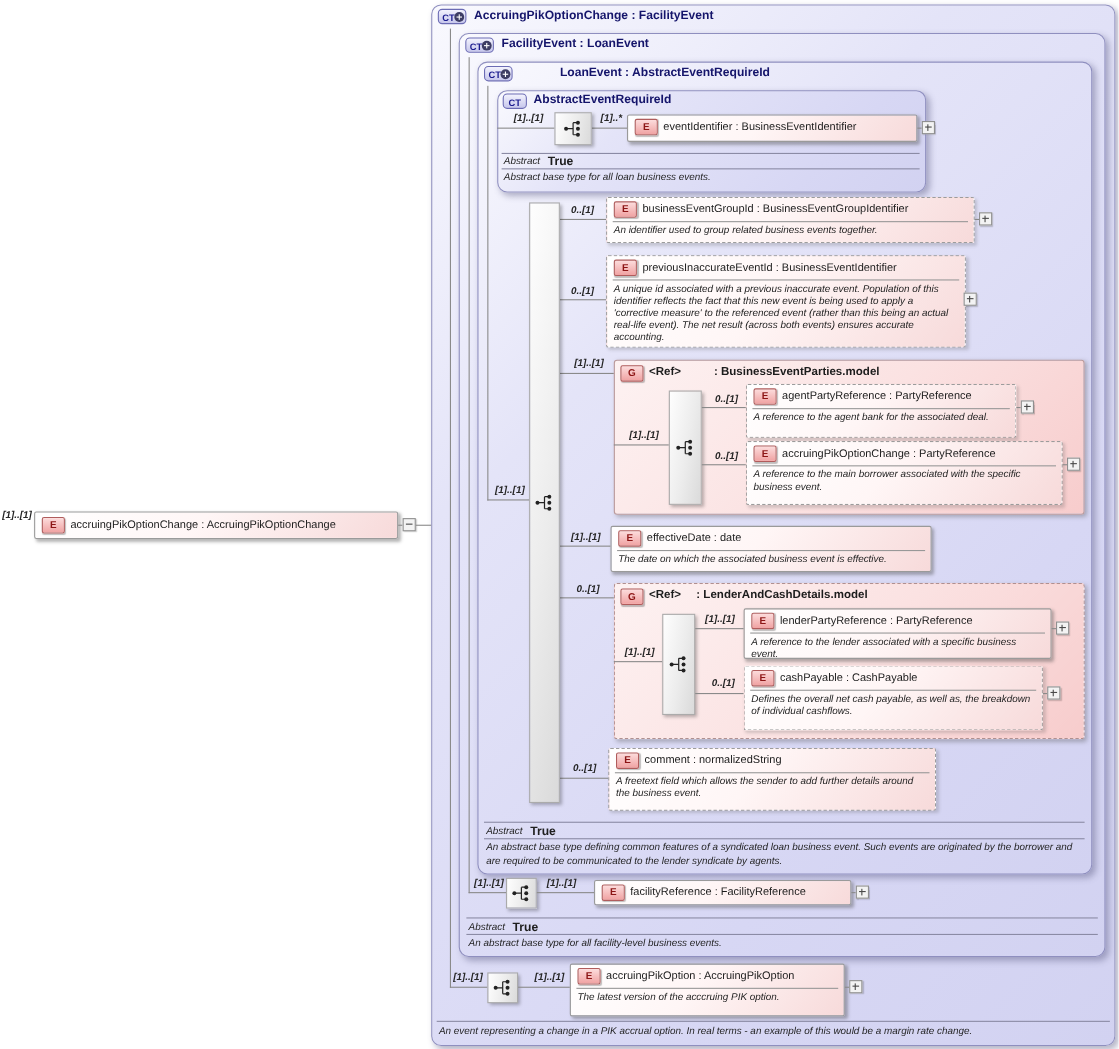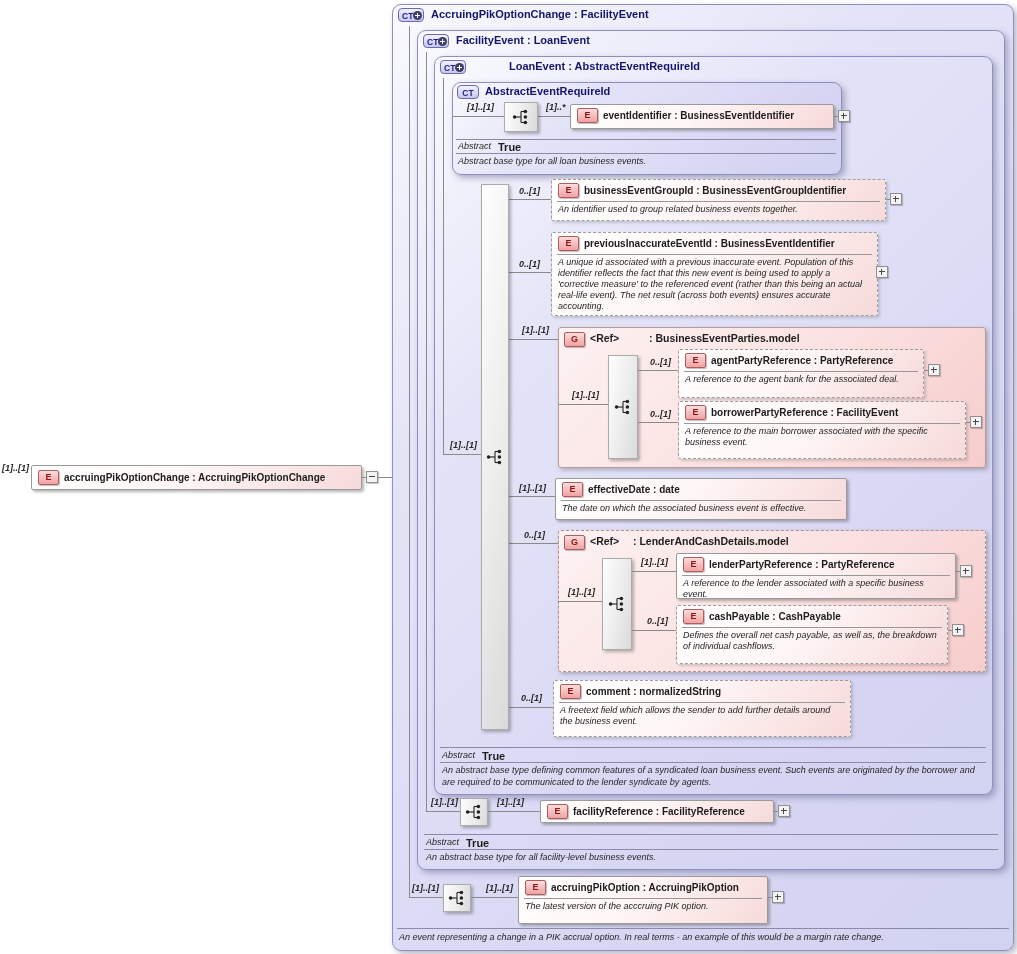--- a/index.html
+++ b/index.html
@@ -21,21 +21,21 @@
   
   .el{border:1px solid #9a9a9a;border-radius:2px;box-sizing:border-box;
       background:linear-gradient(130deg,#ffffff 0%,#fff6f6 45%,#f7dada 100%);
       box-shadow:2px 2px 3px rgba(70,70,70,.40);display:flex;flex-direction:column;}
   .el.dashed{border:1px dashed #9c9c9c;box-shadow:2px 2px 3px rgba(70,70,70,.22);}
   .el-head{display:flex;align-items:center;gap:5px;padding:0 6px;height:21px;flex:0 0 auto;}
   .e-icon{width:19px;height:13px;border:1px solid #b05c5c;border-radius:2px;flex:0 0 auto;
           background:linear-gradient(#fcdcdc,#f0a2a2);color:#8c1515;
           font-size:9px;font-weight:bold;line-height:13px;text-align:center;
           box-shadow:1px 1px 1px rgba(0,0,0,.25);}
-  .el-label{font-size:10px;font-weight:bold;color:#1c1c1c;white-space:nowrap;}
+  .el-label{font-size:10px;font-weight:normal;color:#1c1c1c;white-space:nowrap;}
   .el-ann{border-top:1px solid #989898;margin:0 5px;padding:2px 1px 3px 1px;
           font-size:9px;font-style:italic;color:#242424;line-height:1.22;}
   
   .grp{border:1px solid #bb9a9a;border-radius:3px;box-sizing:border-box;
        background:linear-gradient(135deg,#fdf2f2 0%,#fbe2e2 50%,#f7cccc 100%);
        box-shadow:2px 2px 4px rgba(70,70,70,.35);}
   .grp.dashed{border:1px dashed #b09090;}
   .g-icon{width:19px;height:13px;border:1px solid #b05c5c;border-radius:2px;
           background:linear-gradient(#fcdcdc,#f0a2a2);color:#8c1515;position:absolute;
           font-size:9px;font-weight:bold;line-height:13px;text-align:center;
@@ -189,21 +189,21 @@
       </div>
     <div class="el-ann">A reference to the agent bank for the associated deal.</div>
   </div>
   <div class="abs hline" style="left:924px;top:370px;width:4px;"></div>
   <div class="pm plus" style="left:928px;top:364px;"></div>
   <div class="abs hline" style="left:638px;top:422px;width:40px;"></div>
   <div class="abs card-label" style="left:650px;top:409px;">0..[1]</div>
   <div class="abs el dashed" style="left:678px;top:401px;width:288px;height:58px;">
     <div class="el-head">
         <span class="e-icon">E</span>
-        <span class="el-label">borrowerPartyReference : FacilityEvent</span>
+        <span class="el-label">accruingPikOptionChange : PartyReference</span>
       </div>
     <div class="el-ann">A reference to the main borrower associated with the specific business event.</div>
   </div>
   <div class="abs hline" style="left:966px;top:422px;width:4px;"></div>
   <div class="pm plus" style="left:970px;top:416px;"></div>
 
   <div class="abs card-label" style="left:519px;top:483px;">[1]..[1]</div>
   <div class="abs el" style="left:555px;top:478px;width:292px;height:42px;">
     <div class="el-head">
         <span class="e-icon">E</span>

